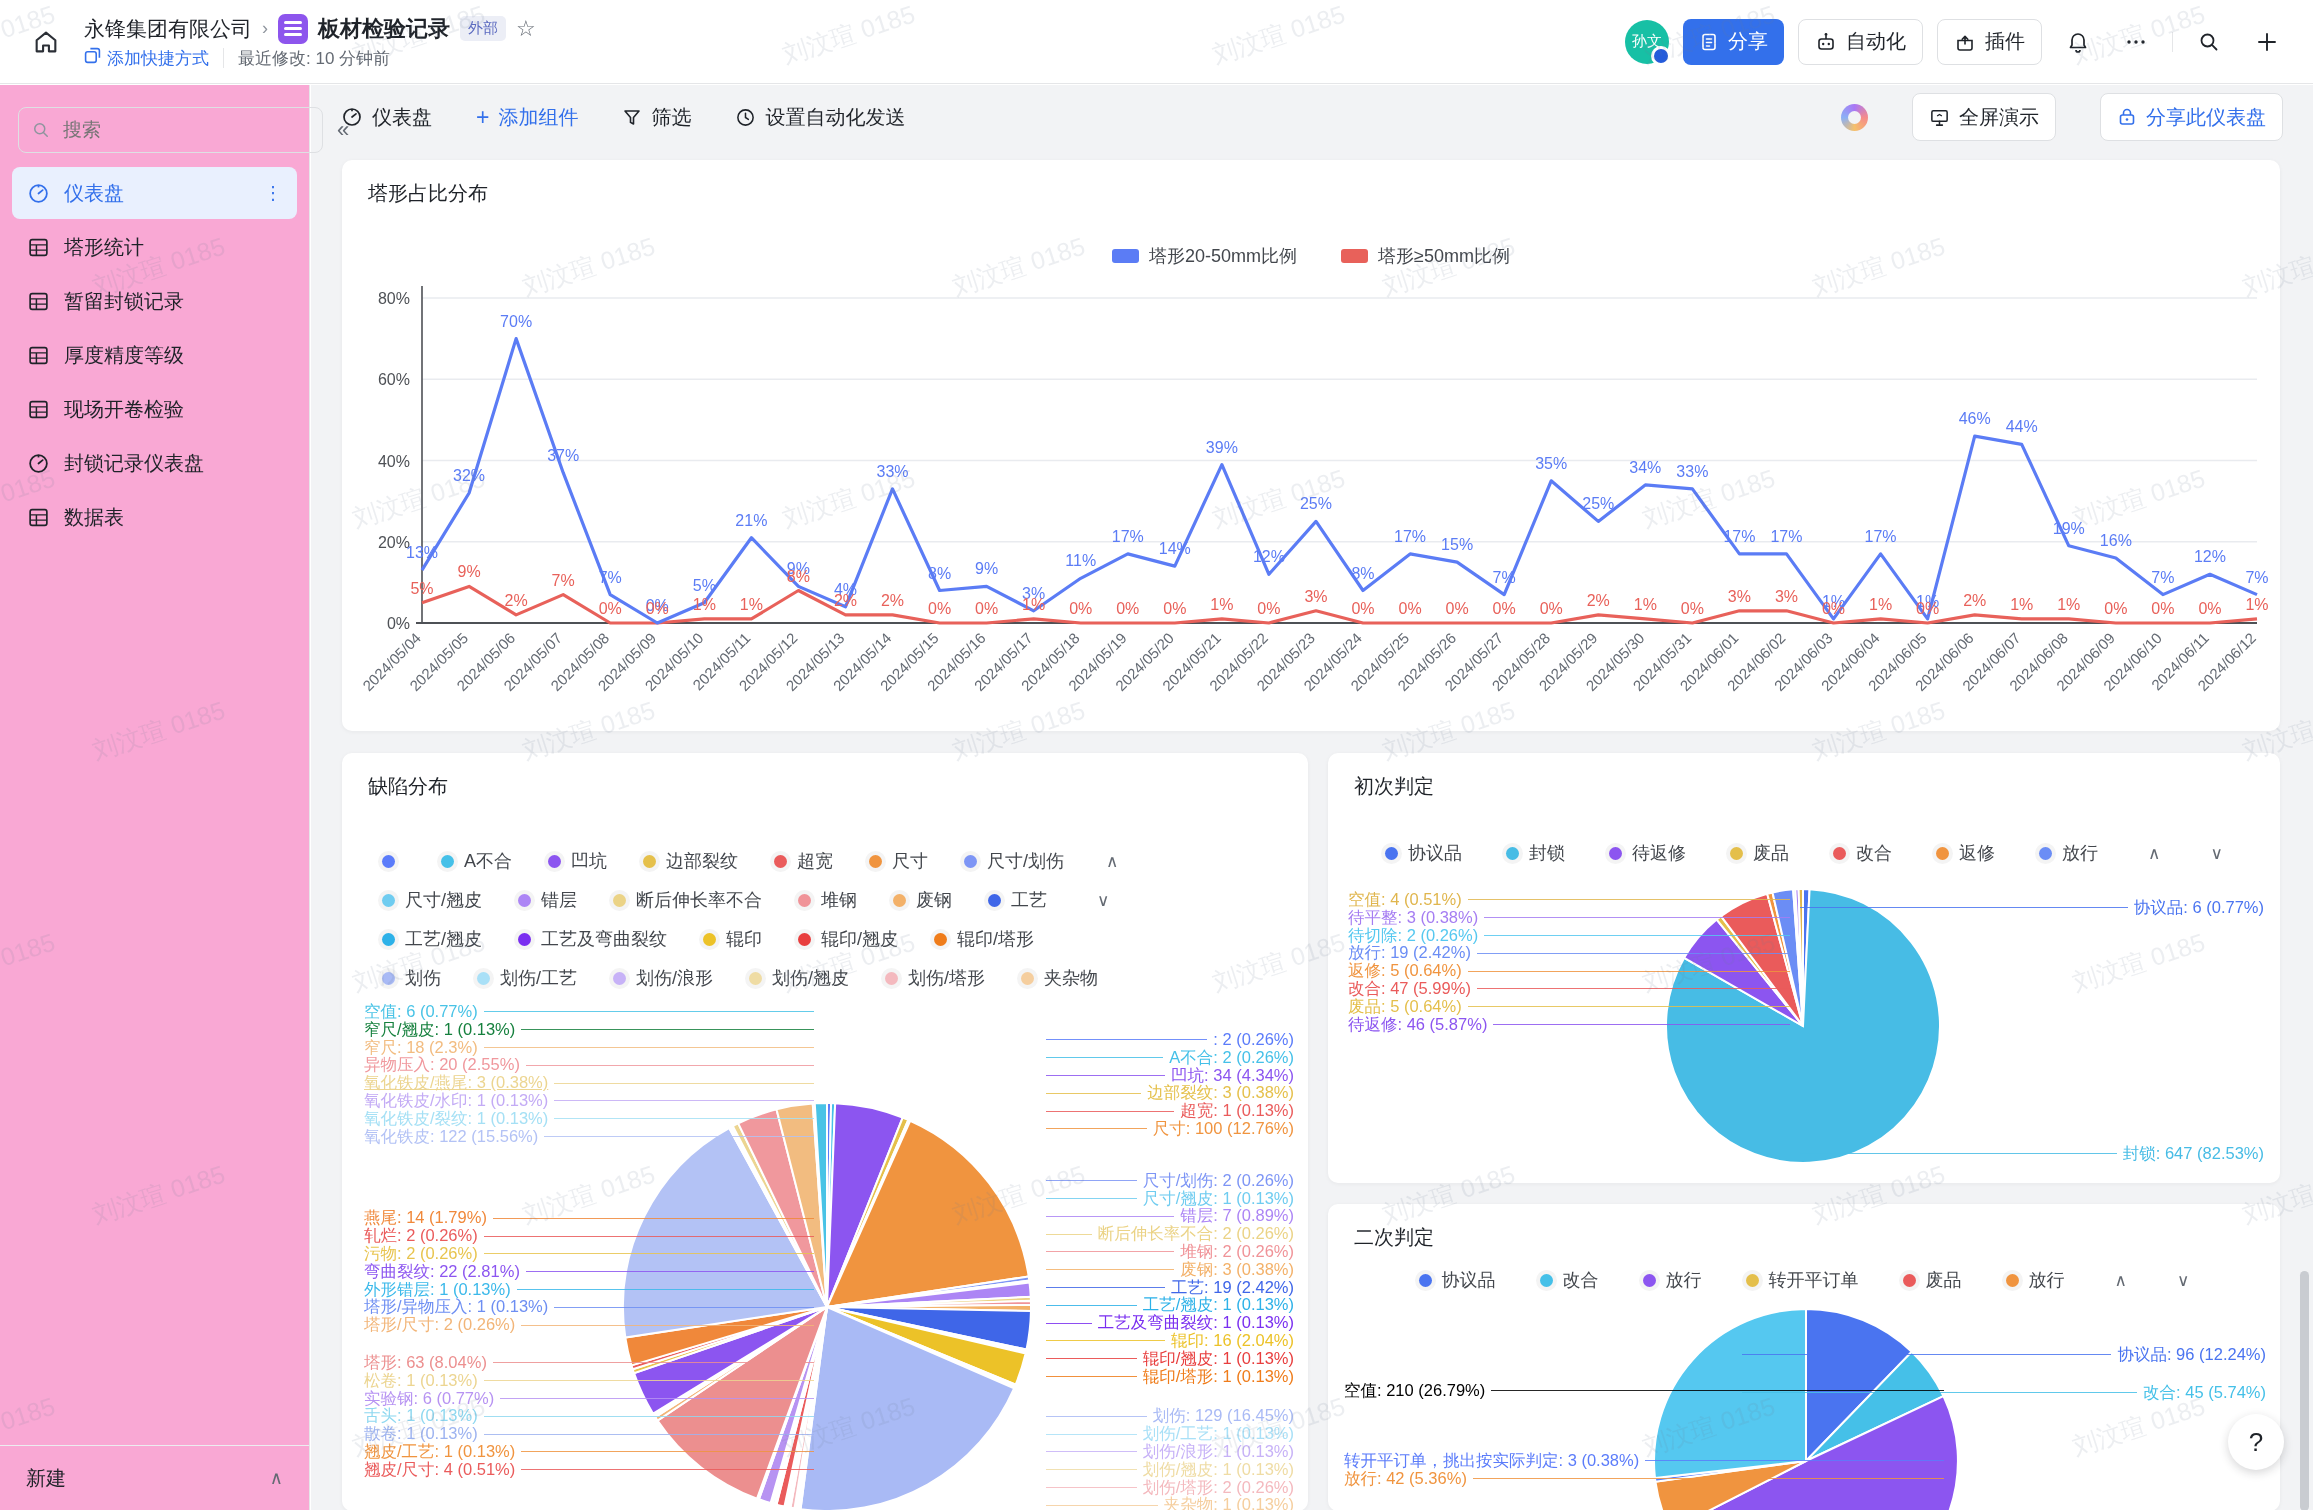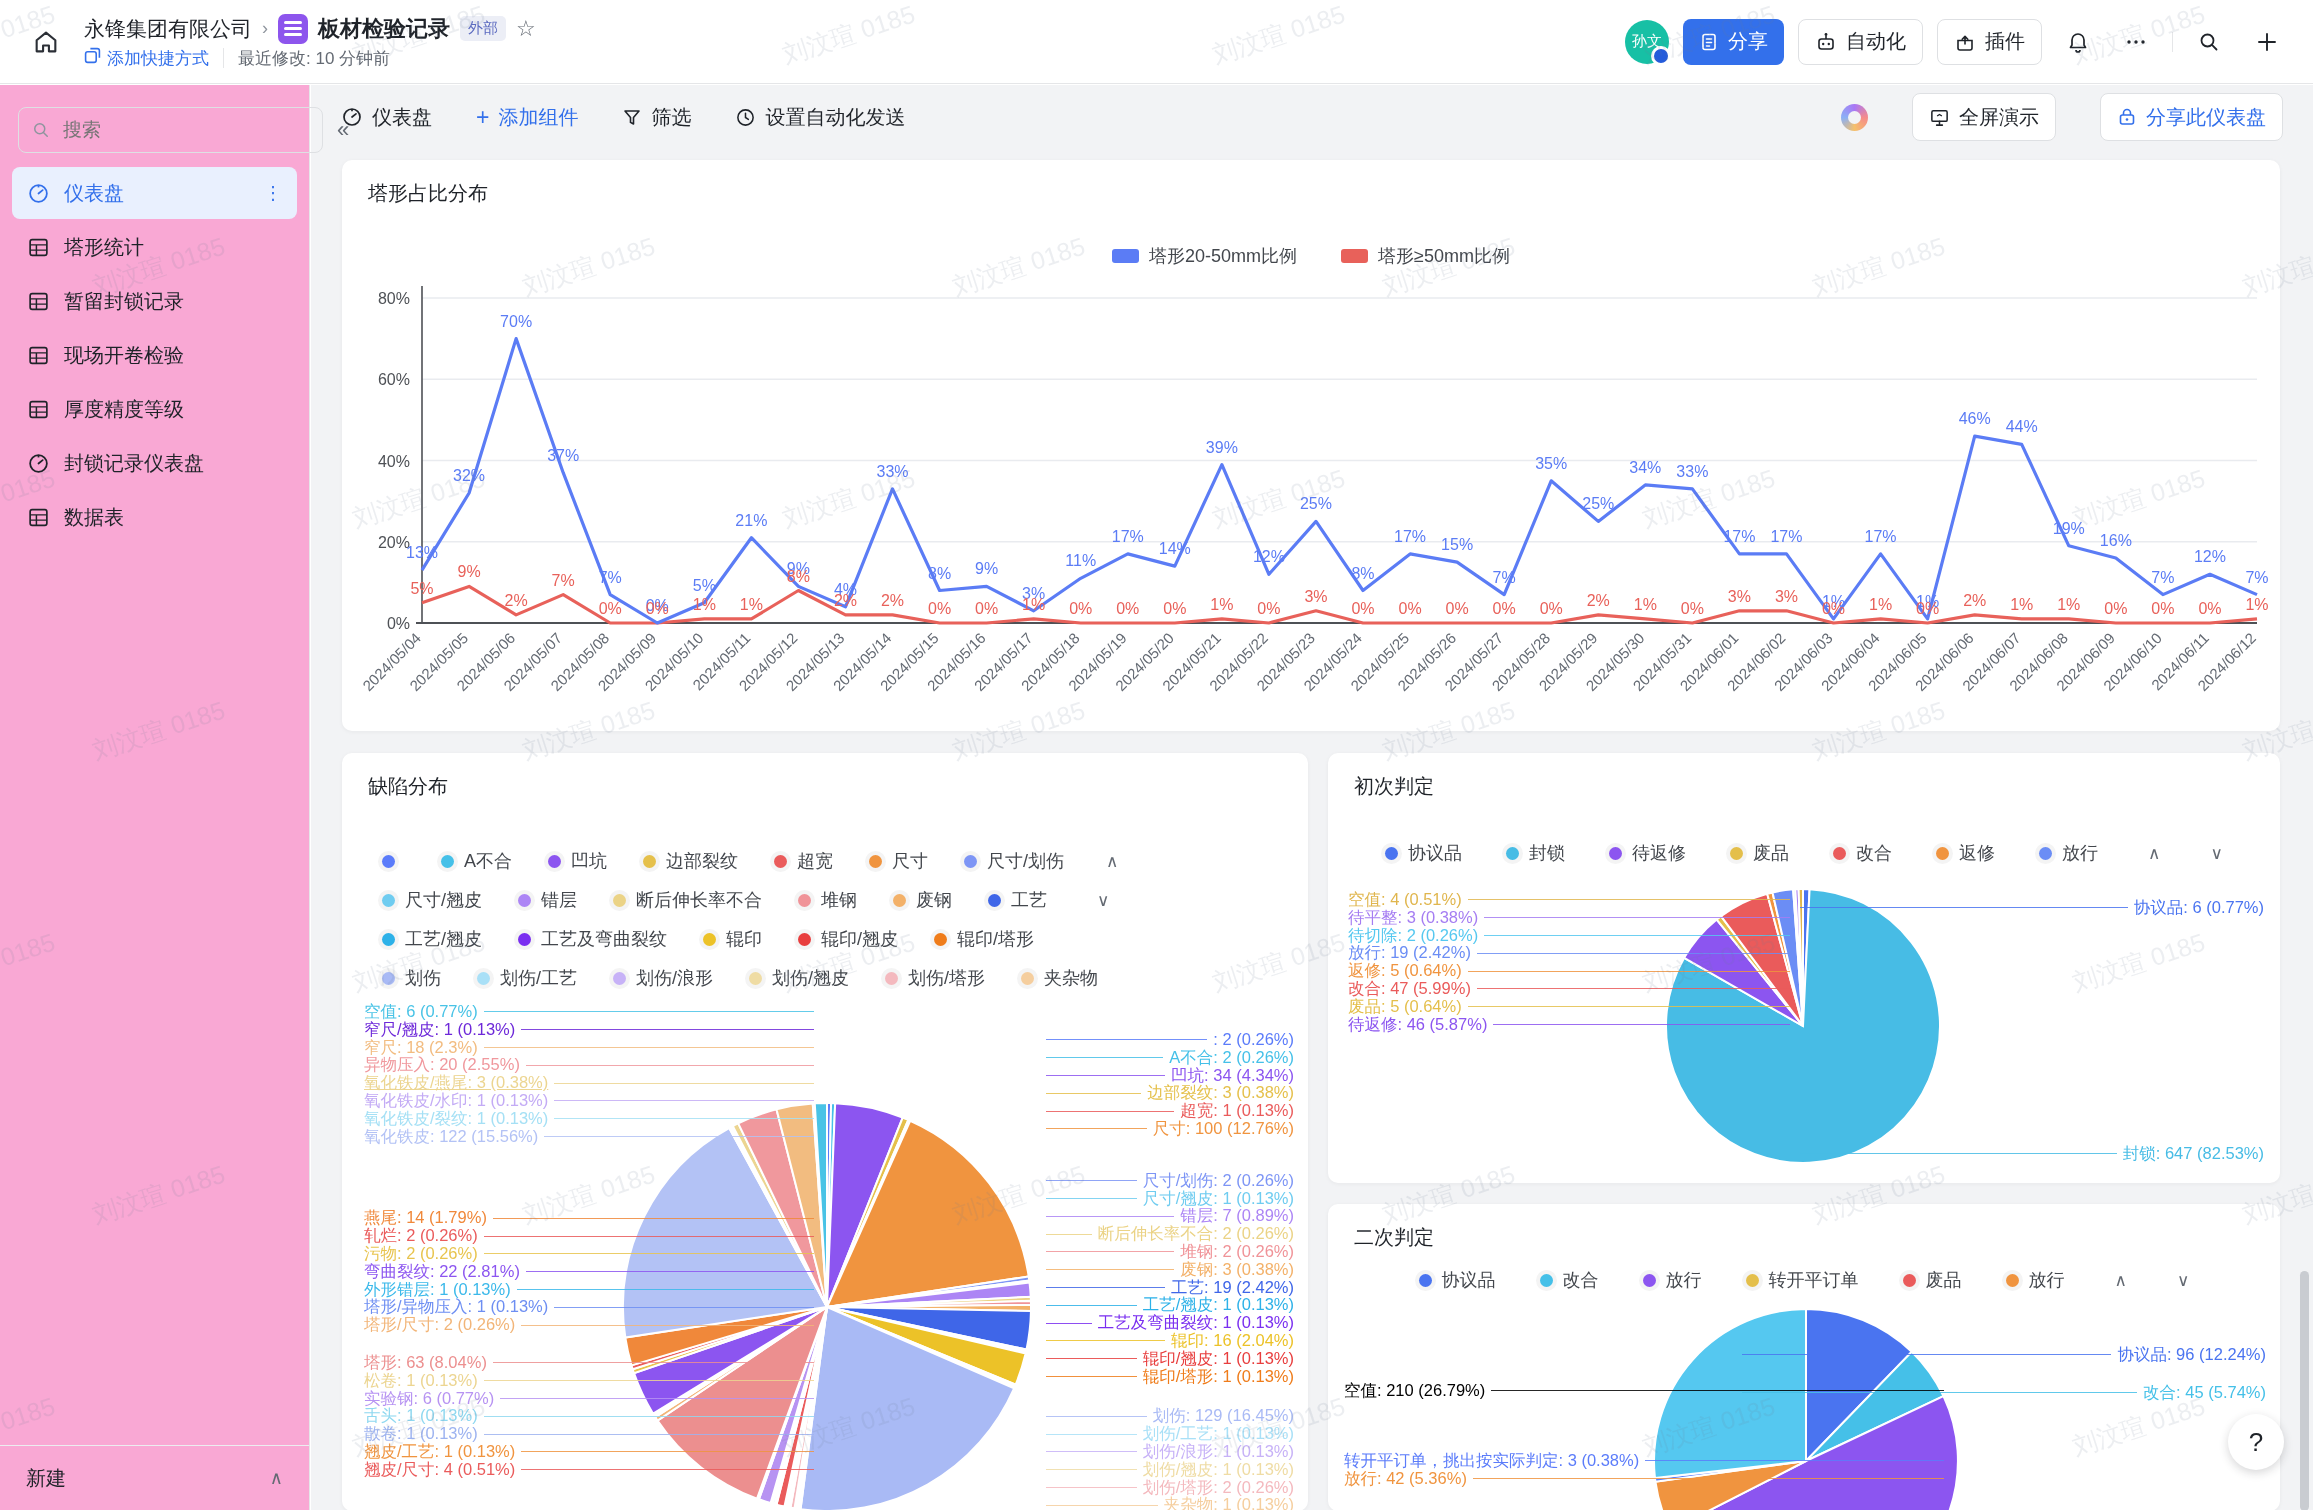--- a/index.html
+++ b/index.html
@@ -221,30 +221,30 @@
           </span>
           <span>暂留封锁记录</span>
         </div>
         <div class="nav-item">
           <span class="ni">
             <svg class="ic" width="23" height="23" viewBox="0 0 22 22">
               <rect x="3" y="3.5" width="16" height="15" rx="2" fill="none" stroke="currentColor" stroke-width="1.6"></rect>
               <path d="M3 8.5h16M9 8.5v10M3 13.5h16" stroke="currentColor" stroke-width="1.4"></path>
             </svg>
           </span>
-          <span>现场开卷检验</span>
+          <span>厚度精度等级</span>
         </div>
         <div class="nav-item">
           <span class="ni">
             <svg class="ic" width="23" height="23" viewBox="0 0 22 22">
               <rect x="3" y="3.5" width="16" height="15" rx="2" fill="none" stroke="currentColor" stroke-width="1.6"></rect>
               <path d="M3 8.5h16M9 8.5v10M3 13.5h16" stroke="currentColor" stroke-width="1.4"></path>
             </svg>
           </span>
-          <span>厚度精度等级</span>
+          <span>现场开卷检验</span>
         </div>
         <div class="nav-item">
           <span class="ni">
             <svg class="ic" width="23" height="23" viewBox="0 0 22 22">
               <circle cx="11" cy="11" r="8" fill="none" stroke="currentColor" stroke-width="1.7"></circle>
               <path d="M11 11l4-3.2" stroke="currentColor" stroke-width="1.7" stroke-linecap="round"></path>
               <path d="M11 3v2.2" stroke="currentColor" stroke-width="1.7"></path>
             </svg>
           </span>
           <span>封锁记录仪表盘</span>
@@ -619,21 +619,21 @@
           <path d="M485 554 L396.23 370.33 A204 204 0 0 1 434.50 356.35 Z" fill="#F0989D" stroke="#fff" stroke-width="2"></path>
           <path d="M485 554 L434.50 356.35 A204 204 0 0 1 470.72 350.50 Z" fill="#F2BC80" stroke="#fff" stroke-width="2"></path>
           <path d="M485 554 L470.72 350.50 A204 204 0 0 1 472.76 350.37 Z" fill="#5B7CFA" stroke="#fff" stroke-width="2"></path>
           <path d="M485 554 L472.76 350.37 A204 204 0 0 1 485.00 350.00 Z" fill="#49C3E6" stroke="#fff" stroke-width="2"></path>
         </svg>
       <div class="lblcol" id="defect-left">
           <div class="lrow" style="color: rgb(73, 195, 230);">
             <span class="txt">空值: 6 (0.77%)</span>
             <div class="ln"></div>
           </div>
-          <div class="lrow" style="color: #6d28d9;">
+          <div class="lrow" style="color: #15803d;">
             <span class="txt">窄尺/翘皮: 1 (0.13%)</span>
             <div class="ln"></div>
           </div>
           <div class="lrow" style="color: rgb(242, 188, 128);">
             <span class="txt">窄尺: 18 (2.3%)</span>
             <div class="ln"></div>
           </div>
           <div class="lrow" style="color: rgb(240, 152, 157);">
             <span class="txt">异物压入: 20 (2.55%)</span>
             <div class="ln"></div>

